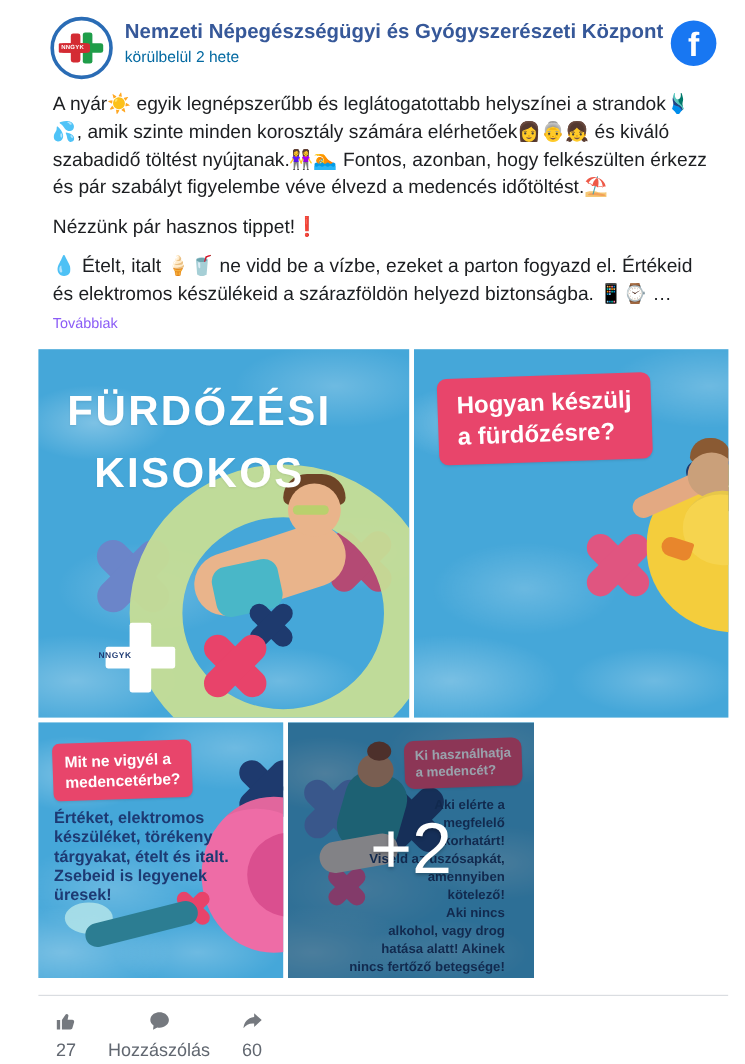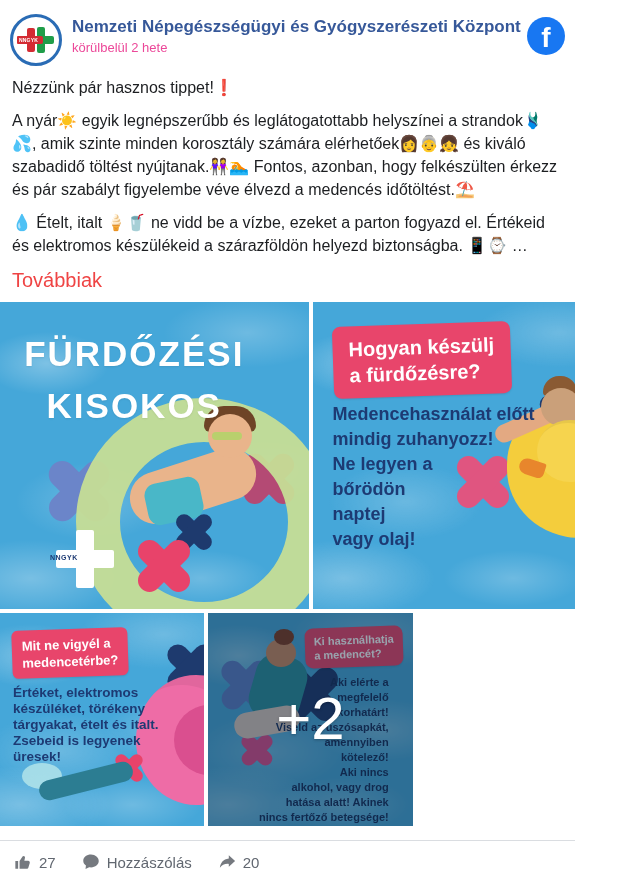--- a/index.html
+++ b/index.html
@@ -1,37 +1,37 @@
 <!DOCTYPE html>
 <html><head>
 <meta charset="utf-8">
 <style>
   html,body{margin:0;padding:0;background:#fff;}
   body{font-family:"Liberation Sans",sans-serif;color:#1c1e21;width:621px;}
-  .post{width:575px;height:887px;background:#fff;position:relative;overflow:hidden;}
+  .post{width:575px;height:887px;background:#fff;position:relative;overflow:hidden;padding-left:32px;}
 
   
   .header{display:flex;align-items:flex-start;padding:14px 12px 8px 10px;position:relative;}
   .avatar{width:52px;height:52px;border-radius:50%;background:#fff;border:3px solid #2a6cb5;position:relative;flex:0 0 auto;box-sizing:border-box;overflow:hidden;}
   .plus{position:absolute;}
   .plus::before{content:"";position:absolute;left:0;top:34%;width:100%;height:32%;background:var(--pc);border-radius:2px;}
   .plus::after{content:"";position:absolute;top:0;left:34%;height:100%;width:32%;background:var(--pc);border-radius:2px;}
   .avatar .green{--pc:#1f9d49;width:26px;height:26px;right:5px;top:10px;}
   .avatar .red{--pc:#d42b33;width:24px;height:24px;left:6px;top:11px;}
   .avatar .tag{position:absolute;left:4px;top:19px;background:#d42b33;color:#fff;font-size:5px;font-weight:bold;padding:1px 2px;border-radius:1px;letter-spacing:.2px;}
   .head-text{margin-left:10px;padding-top:2px;min-width:0;}
   .page-name{color:#365899;font-weight:bold;font-size:17px;line-height:21px;text-decoration:none;display:block;}
-  .timestamp{color:#ec4899;font-size:13px;margin-top:3px;}
+  .timestamp{color:#0369a1;font-size:13px;margin-top:3px;}
   .fb-badge{position:absolute;right:10px;top:17px;width:38px;height:38px;border-radius:50%;background:#1877f2;color:#fff;display:flex;align-items:center;justify-content:center;font-weight:bold;font-size:28px;line-height:1;}
   .fb-badge span{transform:translateY(2px);}
 
   
   .body-text{padding:2px 12px 0 12px;font-size:16px;line-height:23px;color:#1c1e21;}
   .body-text p{margin:0 0 10px 0;}
-  .see-more{color:#ef4444;font-size:20px;cursor:pointer;display:inline-block;margin:0 0 10px 0;}
+  .see-more{color:#8b5cf6;font-size:12px;cursor:pointer;display:inline-block;margin:0 0 10px 0;}
 
   
   .gallery{width:621px;}
   .grid-row{display:grid;grid-gap:4px;}
   .row1{grid-template-columns:1fr 1fr;margin-bottom:4px;}
   .row2{grid-template-columns:1fr 1fr 1fr;}
   .tile{position:relative;overflow:hidden;cursor:pointer;
     background-color:#45a7d9;
     background-image:
       radial-gradient(ellipse 90px 45px at 15% 20%, rgba(255,255,255,.30), transparent 70%),
@@ -88,21 +88,21 @@
   .tile5 .mom-head{position:absolute;left:58px;top:26px;width:30px;height:28px;background:#c98a62;border-radius:50%;}
   .tile5 .mom-hair{position:absolute;left:66px;top:16px;width:20px;height:16px;background:#7c3b22;border-radius:50%;}
   .tile5 .kid{position:absolute;left:26px;top:96px;width:66px;height:26px;background:#d8c8be;border-radius:14px;transform:rotate(-10deg);}
   .tile5-overlay{position:absolute;inset:0;background:rgba(12,34,58,.42);}
   .tile5-badge{right:10px;top:14px;font-size:11px;line-height:14px;padding:6px 9px;transform:rotate(-2deg);}
   .tile5-body{right:24px;top:62px;font-size:11px;line-height:15px;text-align:right;color:#16305e;}
   .more-count{position:absolute;left:0;right:0;top:50%;transform:translateY(-52%);text-align:center;color:#fff;font-size:60px;font-weight:400;line-height:1;text-shadow:0 1px 3px rgba(0,0,0,.25);}
 
   
   .footer{margin-top:14px;border-top:1px solid #dadde1;padding:12px 14px;display:flex;align-items:center;gap:26px;}
-  .stat{display:flex;align-items:center;gap:7px;color:#616770;font-size:15px;font-weight:500;cursor:pointer;}
+  .stat{display:flex;align-items:center;gap:7px;color:#616770;font-size:15px;font-weight:500;cursor:pointer;flex-direction:column;}
   .stat svg{display:block;}
 </style>
 </head>
 <body>
 
 <div class="post">
 
   <div class="header">
     <div class="avatar">
       <div class="plus green"></div>
@@ -112,23 +112,23 @@
     <div class="head-text">
       <a class="page-name" href="#">Nemzeti Népegészségügyi és Gyógyszerészeti Központ</a>
       <div class="timestamp">körülbelül 2 hete</div>
     </div>
     <div class="fb-badge">
         <span>f</span>
       </div>
   </div>
 
   <div class="body-text">
+    <p>A nyár☀️ egyik legnépszerűbb és leglátogatottabb helyszínei a strandok🩱💦, amik szinte minden korosztály számára elérhetőek👩👵👧 és kiváló szabadidő töltést nyújtanak.👭🏊 Fontos, azonban, hogy felkészülten érkezz és pár szabályt figyelembe véve élvezd a medencés időtöltést.⛱️</p>
     <p>Nézzünk pár hasznos tippet!❗</p>
-    <p>A nyár☀️ egyik legnépszerűbb és leglátogatottabb helyszínei a strandok🩱💦, amik szinte minden korosztály számára elérhetőek👩👵👧 és kiváló szabadidő töltést nyújtanak.👭🏊 Fontos, azonban, hogy felkészülten érkezz és pár szabályt figyelembe véve élvezd a medencés időtöltést.⛱️</p>
-    <p style="margin-bottom:12px">💧 Ételt, italt 🍦🥤 ne vidd be a vízbe, ezeket a parton fogyazd el. Értékeid és elektromos készülékeid a szárazföldön helyezd biztonságba. 📱⌚ …</p>
+    <p style="margin-bottom:0">💧 Ételt, italt 🍦🥤 ne vidd be a vízbe, ezeket a parton fogyazd el. Értékeid és elektromos készülékeid a szárazföldön helyezd biztonságba. 📱⌚ …</p>
     <span class="see-more">Továbbiak</span>
   </div>
 
   <div class="gallery">
     <div class="grid-row row1">
 
       <div class="tile">
         <div class="xcross" style="--xc:#6b85c9;left:42px;top:152px;width:74px;height:74px;"></div>
         <div class="xcross" style="--xc:#b44a74;left:238px;top:146px;width:62px;height:62px;"></div>
         <div class="ring"></div>
@@ -152,26 +152,20 @@
         <div class="xcross" style="--xc:#c75a93;right:-14px;top:232px;width:60px;height:60px;"></div>
         <div class="duck-ring"></div>
         <div class="girl-arm"></div>
         <div class="girl-hair"></div>
         <div class="girl-head"></div>
         <div class="duck-head"></div>
         <div class="duck-beak"></div>
         <div class="duck-eye"></div>
         <div class="badge tile2-badge">Hogyan készülj
 a fürdőzésre?</div>
-        <div class="navy-text tile2-body1">Medencehasználat előtt
-mindig zuhanyozz!
-Ne legyen a
-bőrödön
-naptej
-vagy olaj!</div>
       </div>
     </div>
     <div class="grid-row row2">
 
       <div class="tile">
         <div class="xcross" style="--xc:#1e3a6e;right:-16px;top:26px;width:58px;height:58px;"></div>
         <div class="flamingo3"></div>
         <div class="flamingo3-in"></div>
         <div class="xcross" style="--xc:#e8436a;left:112px;top:138px;width:34px;height:34px;"></div>
         <div class="swimmer-splash"></div>
@@ -224,17 +218,17 @@
     <div class="stat">
       <svg width="18" height="18" viewBox="0 0 20 20">
           <path d="M10 1.8c-4.8 0-8.6 3-8.6 6.9 0 2.1 1.1 4 3 5.3l-.5 3.9 4-2.1c.7.1 1.4.2 2.1.2 4.8 0 8.6-3.1 8.6-7S14.8 1.8 10 1.8z" fill="#75797f"></path>
         </svg>
       <span>Hozzászólás</span>
     </div>
     <div class="stat">
       <svg width="18" height="18" viewBox="0 0 20 20">
           <path d="M12 6.2V2.6L19 9l-7 6.4v-3.3c-4.4-.4-7.5 1.1-9.9 4.4.6-5.4 3.6-9.4 9.9-10.3z" fill="#75797f"></path>
         </svg>
-      <span>20</span>
+      <span>60</span>
     </div>
   </div>
 
 </div>
 
 </body></html>

